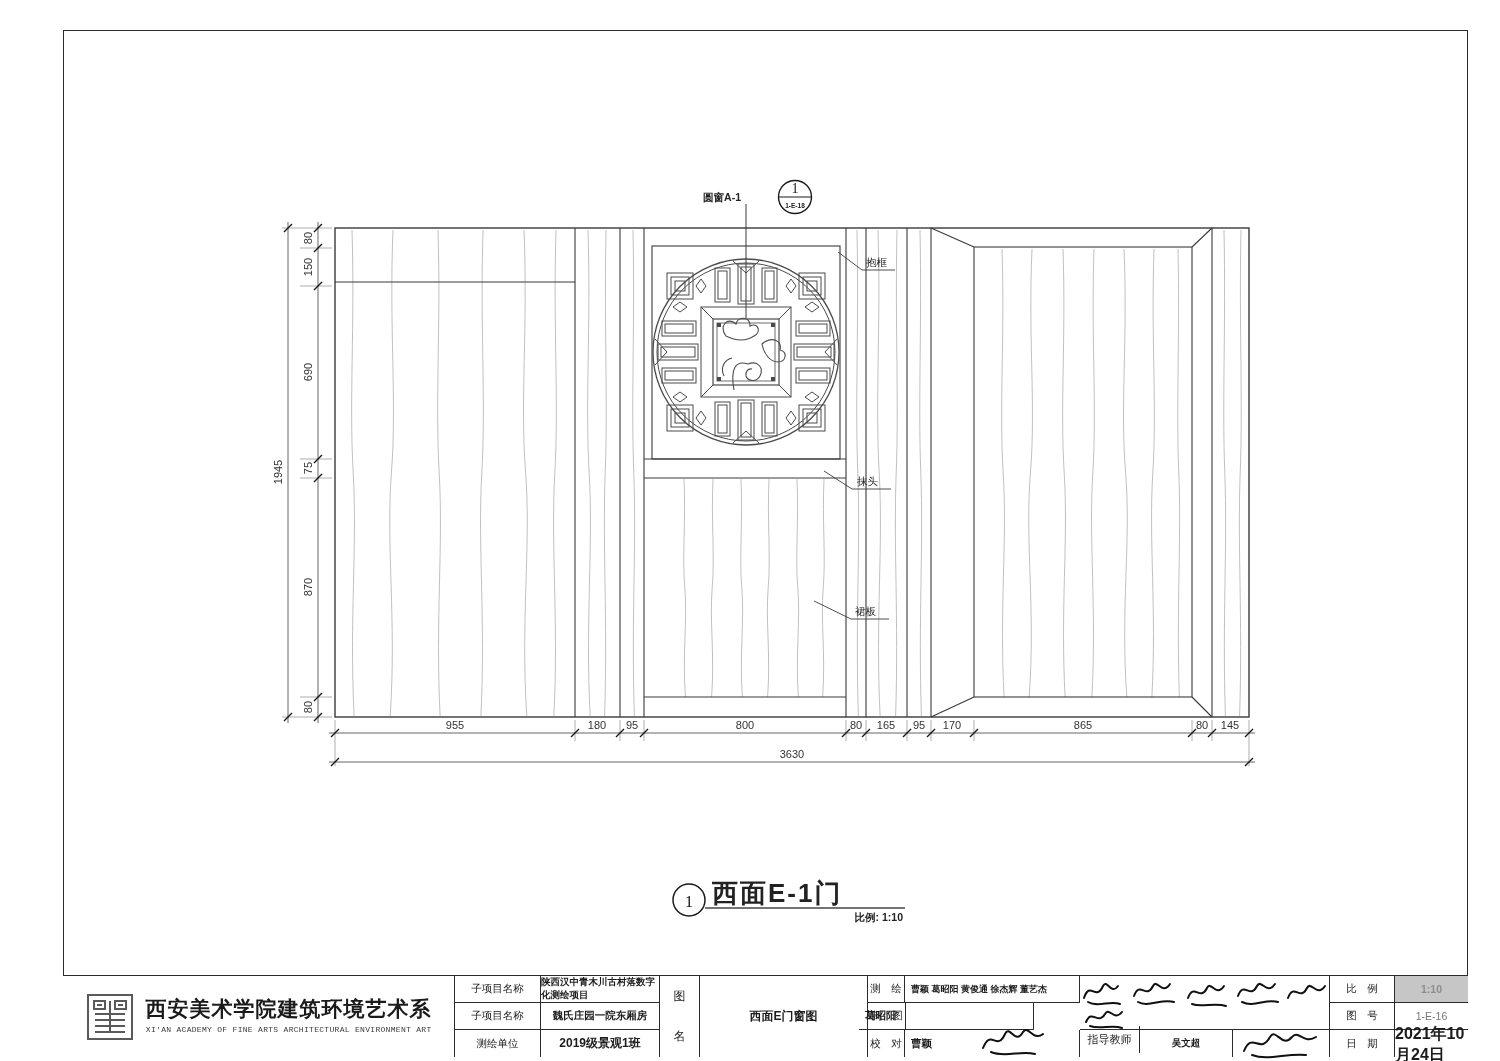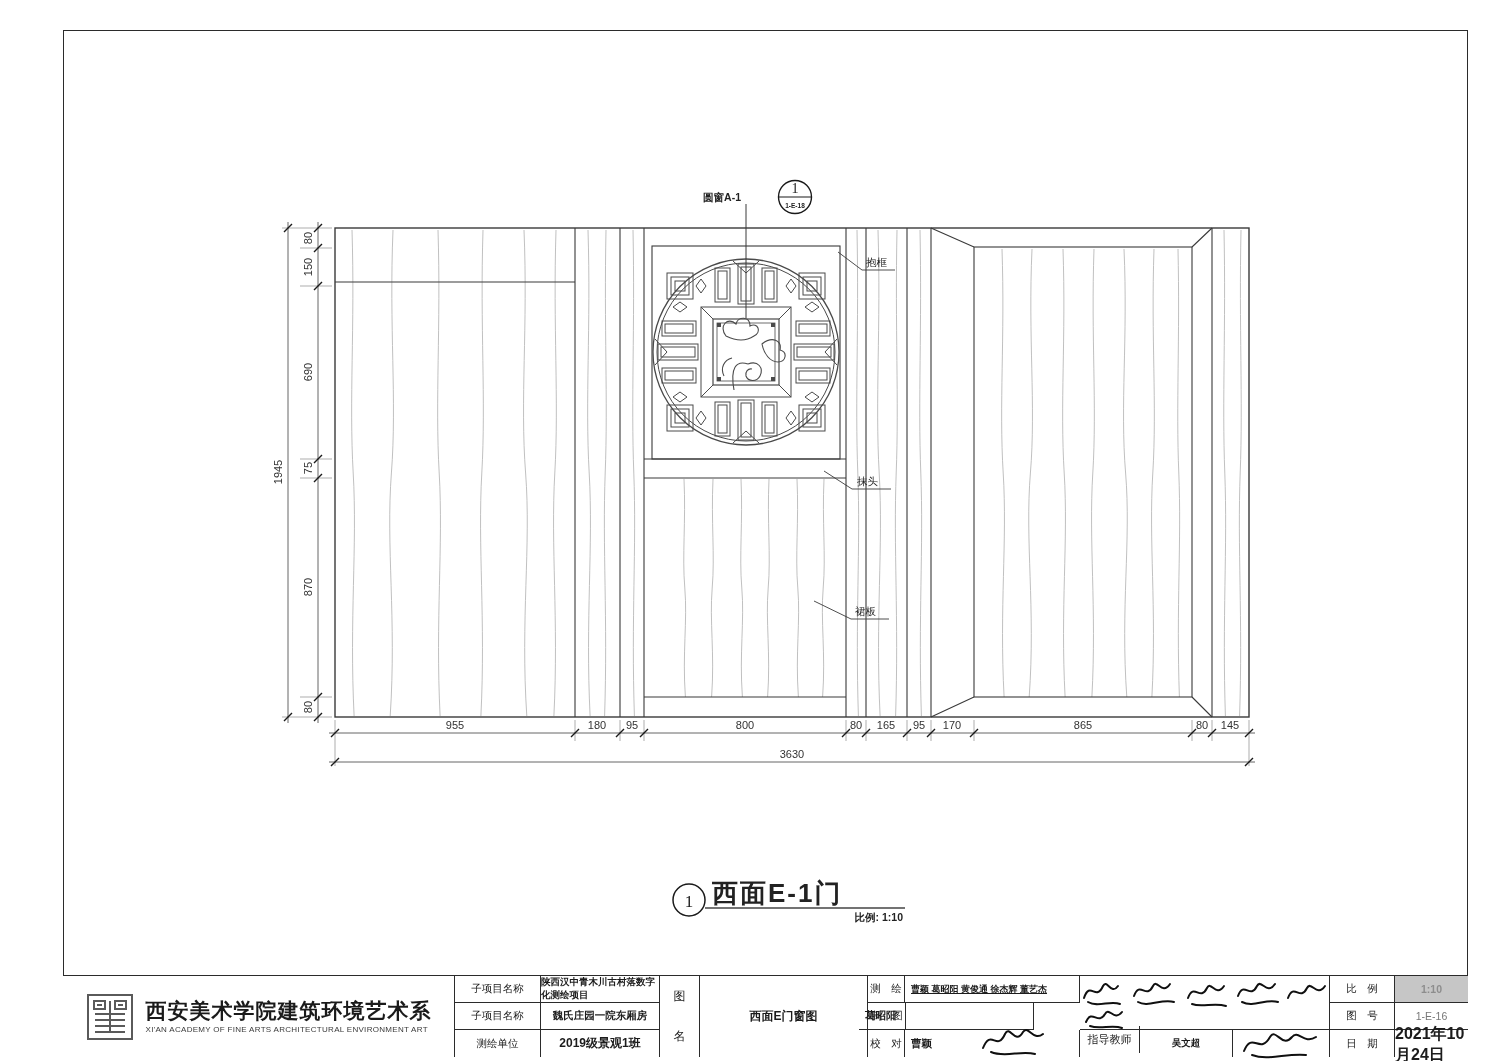--- a/index.html
+++ b/index.html
@@ -187,41 +187,41 @@
       <svg width="48" height="48" viewBox="0 0 48 48">
         <g stroke="#5a5a5a" stroke-width="2" fill="none">
           <rect x="2" y="2" width="44" height="44"></rect>
           <rect x="8" y="8" width="11" height="8"></rect>
             <rect x="29" y="8" width="11" height="8"></rect>
           <path d="M11,12 H16 M32,12 H37"></path>
           <path d="M9,21 H39 M9,27 H39 M9,33 H39 M9,39 H39"></path>
           <path d="M24,8 V39"></path>
         </g>
       </svg>
-      <div style="text-align:left;">
+      <div style="text-align:right;font-family:Liberation Mono, monospace;">
         <div class="org-cn">西安美术学院建筑环境艺术系</div>
         <div class="org-en">XI'AN ACADEMY OF FINE ARTS ARCHITECTURAL ENVIRONMENT ART</div>
       </div>
     </div>
 
     <div class="cell" style="left:392px;top:0;width:86px;height:27px;">子项目名称</div>
     <div class="cell bold" style="left:478px;top:0;width:119px;height:27px;font-size:9.5px;">陕西汉中青木川古村落数字化测绘项目</div>
     <div class="cell" style="left:392px;top:27px;width:86px;height:27px;">子项目名称</div>
     <div class="cell bold" style="left:478px;top:27px;width:119px;height:27px;">魏氏庄园一院东厢房</div>
     <div class="cell nb-b" style="left:392px;top:54px;width:86px;height:27px;text-align:right;">测绘单位</div>
     <div class="cell bold nb-b" style="left:478px;top:54px;width:119px;height:27px;font-size:12px;">2019级景观1班</div>
 
     <div class="cell nb-b figlab" style="left:597px;top:0;width:40px;height:81px;">
       <span>图</span>
       <span>名</span>
     </div>
     <div class="cell bold nb-b" style="left:637px;top:0;width:168px;height:81px;font-size:12px;">西面E门窗图</div>
 
     <div class="cell" style="left:805px;top:0;width:37px;height:27px;">测　绘</div>
-    <div class="cell bold left" style="left:842px;top:0;width:175px;height:27px;font-size:9px;text-decoration:underline;">曹颖  葛昭阳  黄俊通  徐杰辉  董艺杰</div>
+    <div class="cell bold left" style="left:842px;top:0;width:175px;height:27px;font-size:9px;">曹颖  葛昭阳  黄俊通  徐杰辉  董艺杰</div>
     <div class="cell" style="left:806px;top:27px;width:37px;height:27px;">制　图</div>
     <div class="cell bold left" style="left:796px;top:27px;width:175px;height:27px;">葛昭阳</div>
     <div class="cell nb-b" style="left:805px;top:54px;width:37px;height:27px;">校　对</div>
     <div class="cell bold left nb-b" style="left:842px;top:54px;width:175px;height:27px;overflow:visible;position:absolute;">
       <span>曹颖</span>
       <svg width="80" height="40" viewBox="0 0 80 40" style="position:absolute;left:72px;top:-8px;overflow:visible;">
         <path class="sig" d="M6,26 C14,6 20,30 28,12 C33,2 38,24 46,10 C51,2 56,20 66,12 M14,30 c14,6 30,-2 44,2"></path>
       </svg>
     </div>
 

